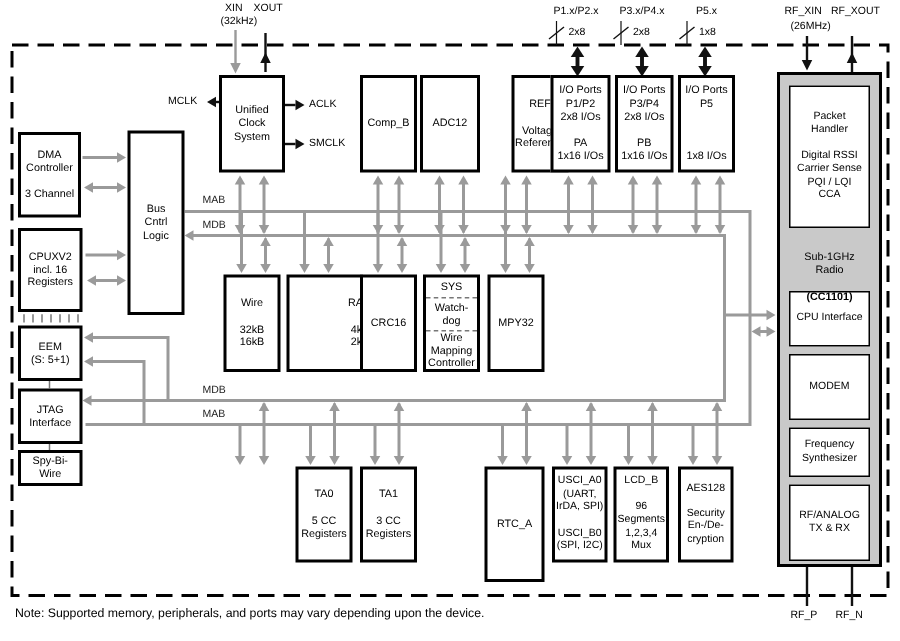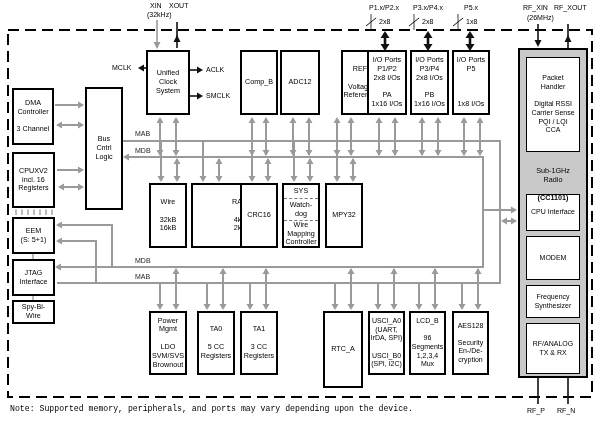--- a/index.html
+++ b/index.html
@@ -8,21 +8,21 @@
   #wires{position:absolute;left:0;top:0;z-index:1;}
   .blk{position:absolute;z-index:2;background:#fff;border:2px solid #000;
        display:flex;align-items:center;justify-content:center;text-align:center;
        font-size:7.2px;line-height:1.22;white-space:pre-line;box-sizing:border-box;}
   .radio-outer{position:absolute;z-index:2;background:#c9c9c9;border:2.5px solid #000;box-sizing:border-box;}
   .rblk{position:absolute;z-index:3;background:#fff;border:1.5px solid #000;
         display:flex;align-items:center;justify-content:center;text-align:center;
         font-size:7px;line-height:1.25;white-space:pre-line;box-sizing:border-box;}
   .lbl{position:absolute;z-index:4;font-size:7px;line-height:1.15;white-space:pre-line;}
   .lbl.c{text-align:center;}
-  .note{font-size:8.2px;font-family:Liberation Mono, monospace;}
+  .note{font-size:8.2px;}
   .busLbl{font-size:7px;color:#222;}
   .radio-name{text-align:center;font-size:7.2px;line-height:1.25;}
   .radio-name .b{font-weight:bold;}
   .sysblk{position:absolute;z-index:2;background:#fff;border:2px solid #000;box-sizing:border-box;
           display:flex;flex-direction:column;font-size:7.2px;line-height:1.2;text-align:center;white-space:pre-line;}
   .sysblk div{display:flex;align-items:center;justify-content:center;flex:0 0 auto;}
   .sysblk .sep{border-top:1px dashed #777;}
 </style>
 </head>
 <body>
@@ -255,26 +255,20 @@
   <div class="sysblk" style="left:282px;top:183px;width:38px;height:65px;">
     <div style="height:13px;">SYS</div>
     <div class="sep" style="height:21px;">Watch-
 dog</div>
     <div class="sep" style="flex:1 1 auto;">Wire
 Mapping
 Controller</div>
   </div>
   <div class="blk" style="left:325px;top:183px;width:38px;height:65px;">MPY32</div>
 
-  <div class="blk" style="left:149px;top:311px;width:38px;height:64px;">Power
-Mgmt
-
-LDO
-SVM/SVS
-Brownout</div>
   <div class="blk" style="left:197px;top:311px;width:38px;height:64px;">TA0
 
 5 CC
 Registers</div>
   <div class="blk" style="left:240px;top:311px;width:38px;height:64px;">TA1
 
 3 CC
 Registers</div>
   <div class="blk" style="left:323px;top:311px;width:40px;height:77px;">RTC_A</div>
   <div class="blk" style="left:368px;top:311px;width:37px;height:64px;font-size:7px;">USCI_A0

